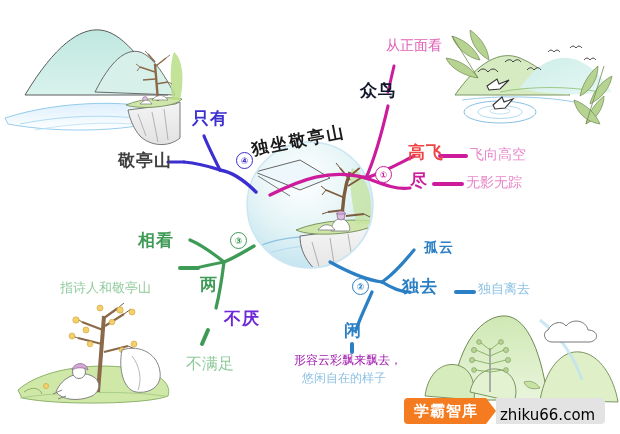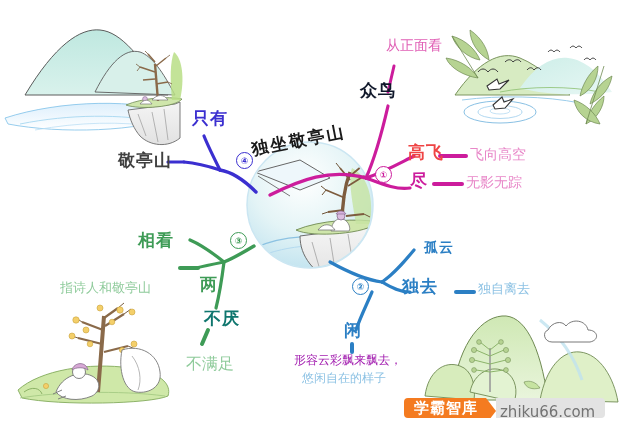--- a/index.html
+++ b/index.html
@@ -8,27 +8,27 @@
   #stage{position:relative;width:620px;height:434px;background:#fff;overflow:hidden;}
   svg.layer{position:absolute;left:0;top:0;width:620px;height:434px;overflow:visible;}
   .txt{position:absolute;white-space:nowrap;line-height:1;}
   .main-label{font-weight:bold;}
   .note{font-weight:normal;}
   .badge{position:absolute;width:15px;height:15px;border-radius:50%;
          display:flex;align-items:center;justify-content:center;
          font-size:9px;font-weight:bold;background:#fff;}
   .center-title{position:absolute;font-weight:bold;color:#1a1a1a;font-size:17px;
                 letter-spacing:2px;transform:rotate(-11deg);transform-origin:left bottom;}
-  .wm-wrap{position:absolute;display:flex;align-items:stretch;height:20px;
+  .wm-wrap{position:absolute;display:flex;align-items:stretch;height:26px;
            border-radius:4px;overflow:hidden;}
   .wm-orange{background:#F47B20;color:#fff;font-weight:bold;font-size:15px;
              display:flex;align-items:center;padding:0 8px 0 10px;letter-spacing:1px;}
   .wm-arrow{width:0;height:0;border-top:13px solid transparent;
             border-bottom:13px solid transparent;border-left:10px solid #F47B20;}
-  .wm-grey{background:#E3E3E3;color:#737373;font-size:15px;
+  .wm-grey{background:#E3E3E3;color:#000000;font-size:15px;
            display:flex;align-items:center;padding:8px 10px 0 4px;}
   .ghost{position:absolute;color:rgba(150,150,150,.20);font-size:30px;
          font-weight:bold;letter-spacing:4px;}
 </style>
 </head>
 <body>
 
 <div id="stage">
 
   <svg class="layer">
@@ -280,21 +280,21 @@
   <div class="txt note" style="left:294px; top:354px; color:#a21caf; font-size:12px;">形容云彩飘来飘去，</div>
   <div class="txt note" style="left:302px; top:372px; color:#8DC2E4; font-size:12px;">悠闲自在的样子</div>
 
   <div class="badge" style="left:230px; top:232px; color:#3E9B56; border:1.5px solid #3E9B56;">③</div>
 
   <div class="txt main-label" style="left:138px; top:232px; color:#3E9B56; font-size:17px; letter-spacing:1px;">相看</div>
 
   <div class="txt note" style="left:36px; top:281px; color:#8FCB9B; font-size:13px;margin-left:24px;">指诗人和敬亭山</div>
   <div class="txt main-label" style="left:200px; top:276px; color:#3E9B56; font-size:17px;">两</div>
 
-  <div class="txt main-label" style="left:204px; top:310px; color:#0f766e; font-size:17px; letter-spacing:1px;">不厌</div>
+  <div class="txt main-label" style="left:224px; top:310px; color:#6d28d9; font-size:17px; letter-spacing:1px;">不厌</div>
   <div class="txt note" style="left:186px; top:356px; color:#8FCB9B; font-size:16px;">不满足</div>
 
   <div class="badge" style="left:236px; top:152px; color:#3B2FD0; border:1.5px solid #3B2FD0;">④</div>
 
   <div class="txt main-label" style="left:192px; top:110px; color:#3B2FD0; font-size:17px; letter-spacing:1px;">只有</div>
 
   <div class="txt main-label" style="left:118px; top:152px; color:#404040; font-size:17px; letter-spacing:1px;">敬亭山</div>
 
   <div class="wm-wrap" style="left:404px; top:398px;">
     <div class="wm-orange">学霸智库</div>

